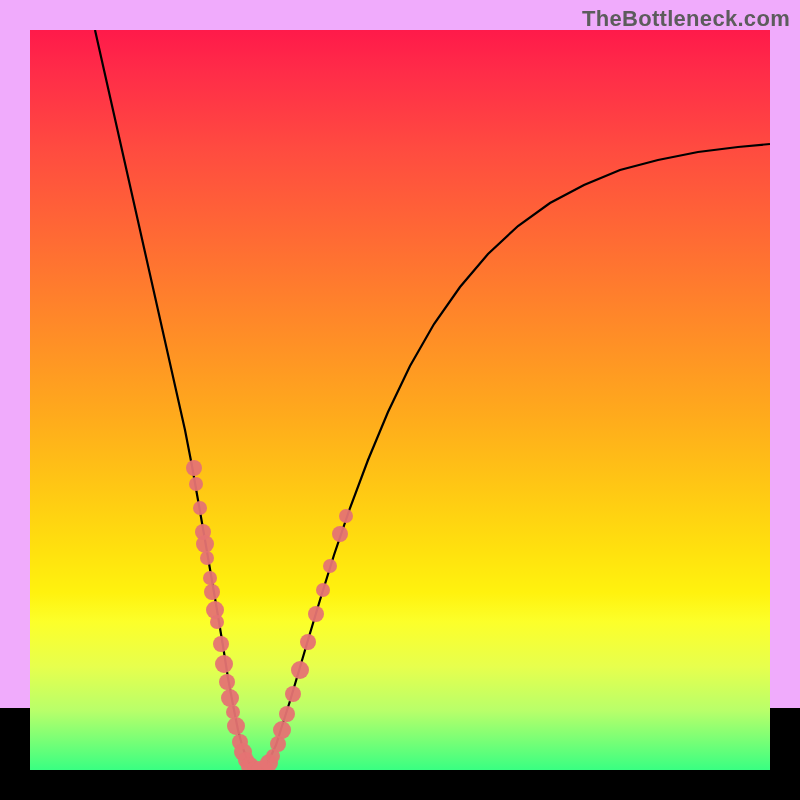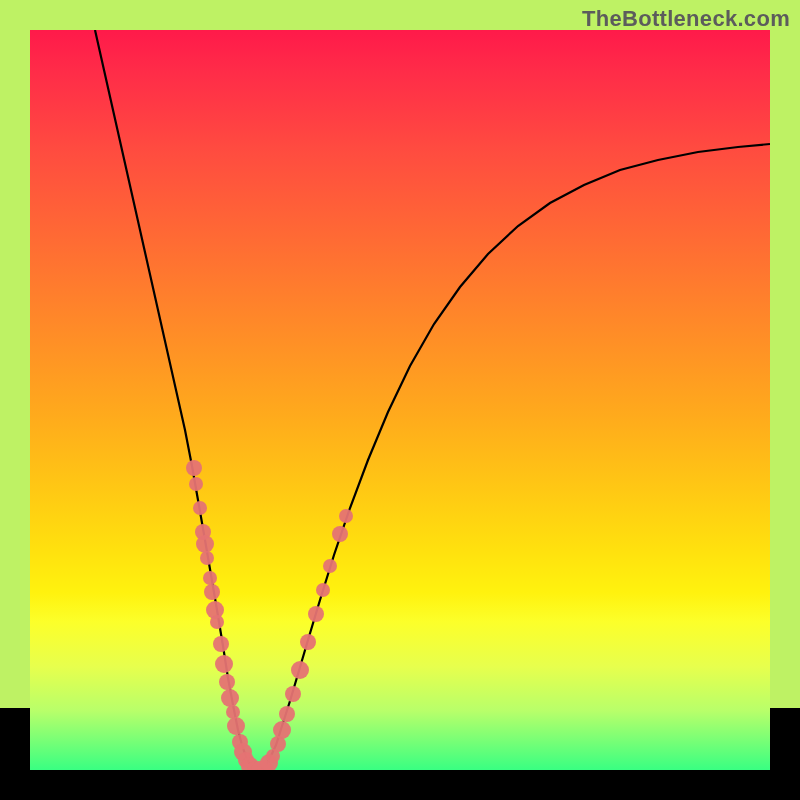--- a/index.html
+++ b/index.html
@@ -1,17 +1,17 @@
 <!DOCTYPE html>
 <html><head>
 <meta charset="utf-8">
 <style>
 html,body{margin:0;padding:0}
 body{width:800px;height:800px;overflow:hidden;font-family:Arial,Helvetica,sans-serif;background:#000}
-.frame{position:relative;width:800px;height:708px;background:#bef264}
+.frame{position:relative;width:800px;height:708px;background:#f0abfc}
 .gradient{
   position:absolute;
   left:30px;top:30px;width:740px;height:740px;
   background:linear-gradient(to bottom,
     #ff1a4a 0%,
     #ff2d48 6%,
     #ff4b40 16%,
     #ff6a34 28%,
     #ff8a28 40%,
     #ffaa1c 52%,

